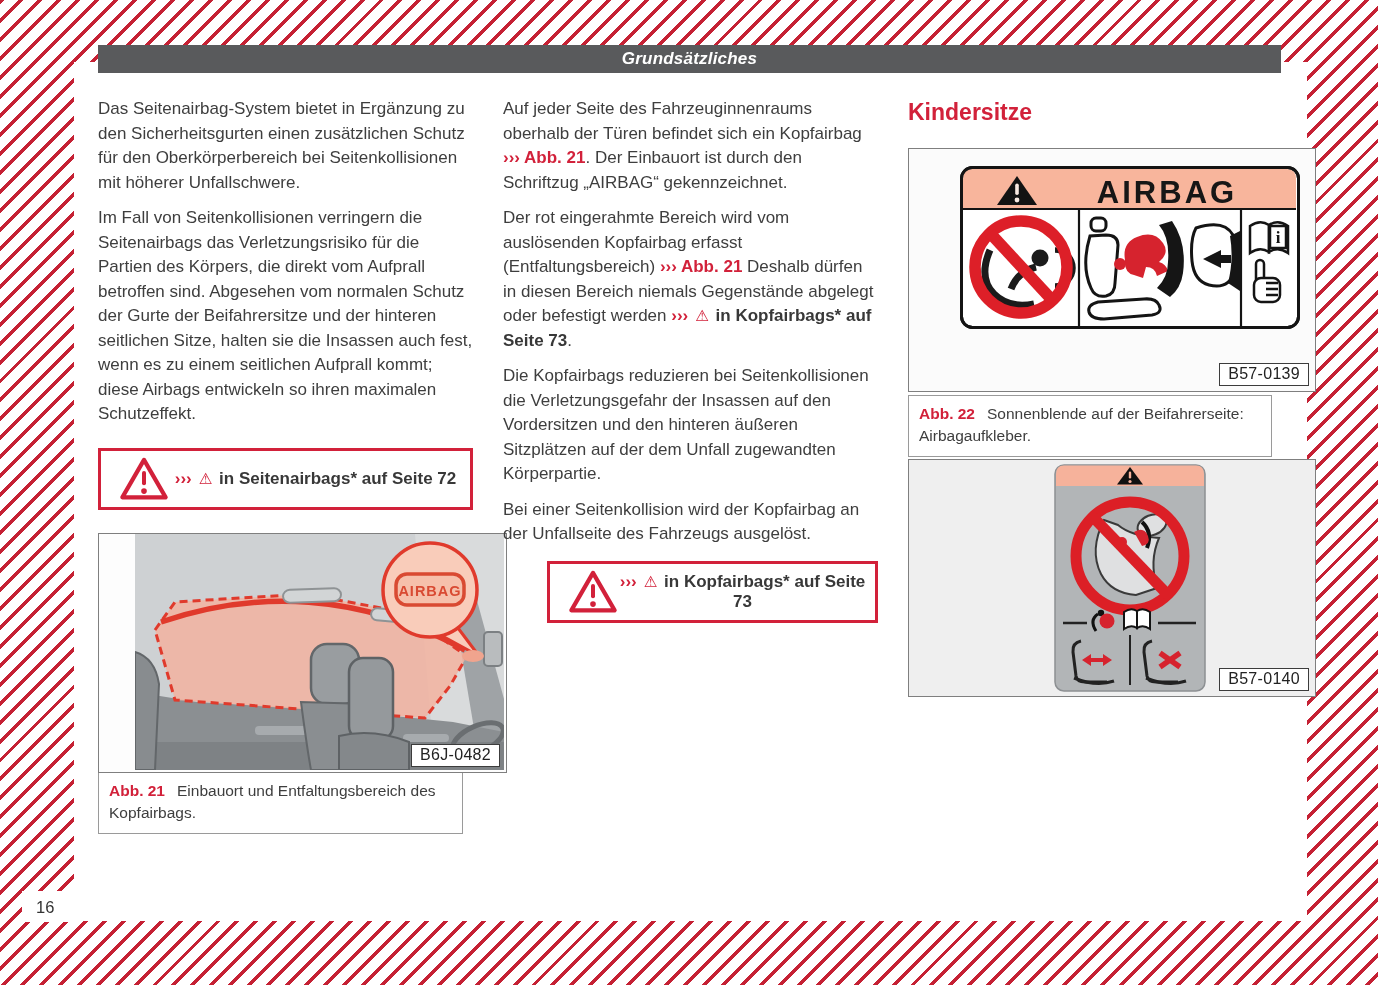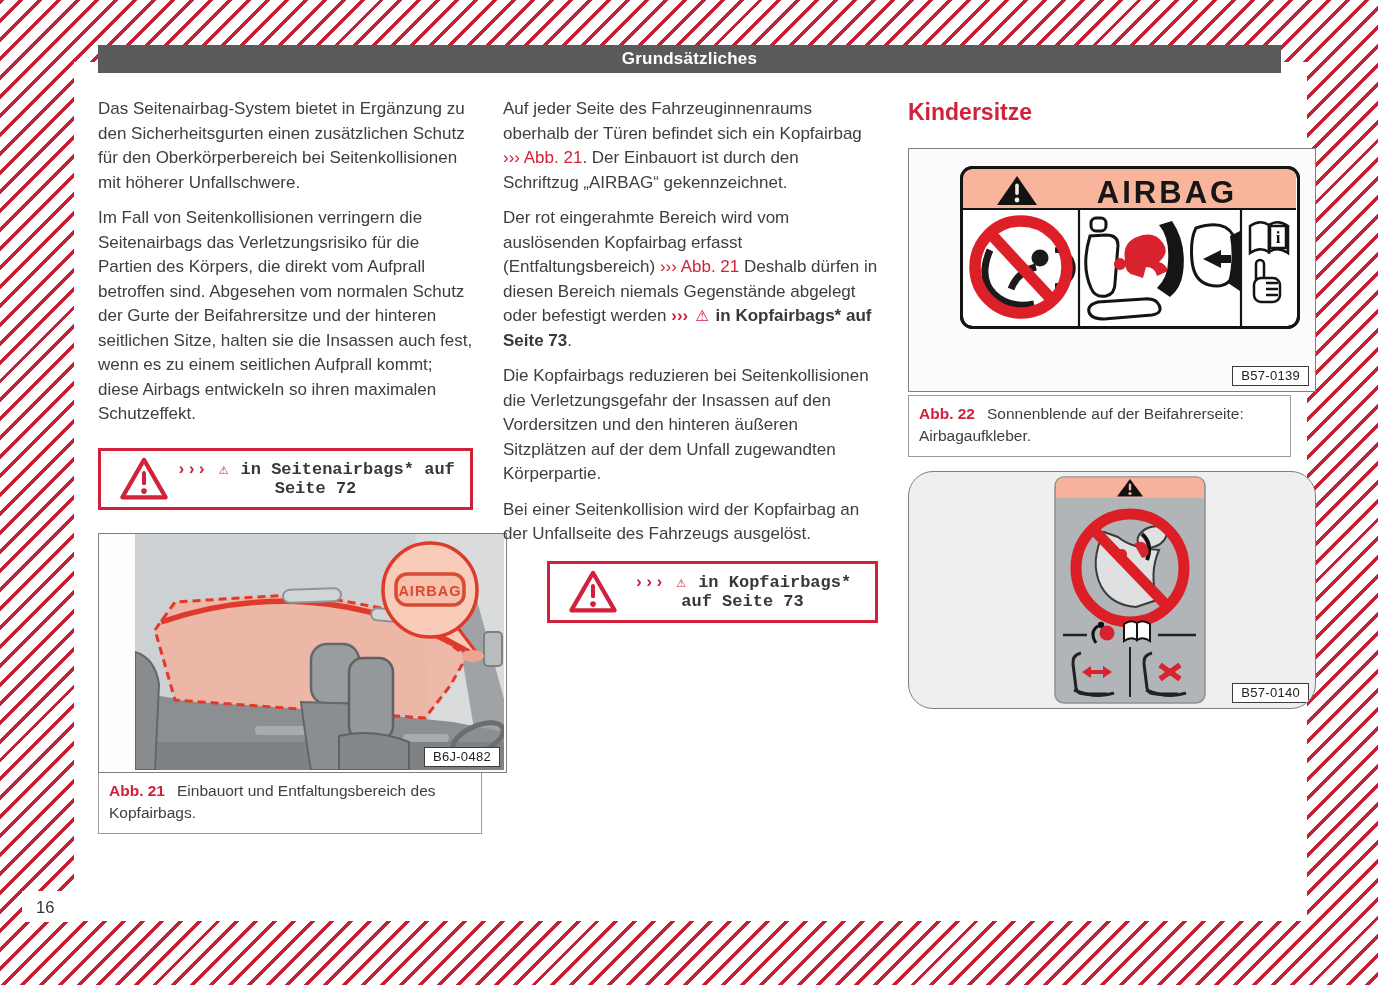--- a/index.html
+++ b/index.html
@@ -12,56 +12,56 @@
   }
   html,body{margin:0;padding:0;}
   body{font-family:"Liberation Sans","DejaVu Sans",sans-serif;color:var(--body-text);}
   .canvas{
     position:relative;width:1378px;height:985px;overflow:hidden;background:#fff;
     background-image:repeating-linear-gradient(135deg,var(--stripe-red) 0px,var(--stripe-red) 3.5px,#ffffff 3.5px,#ffffff 13.4px);
   }
   .page{position:absolute;left:74px;top:62px;width:1233px;height:859px;background:#ffffff;}
   .header-bar{
     position:absolute;left:98px;top:45px;width:1183px;height:28px;background:var(--header-gray);
-    color:#fff;font-size:17px;font-weight:bold;text-align:center;line-height:28px;letter-spacing:.2px;
+    color:#fff;font-size:17px;font-weight:bold;text-align:center;line-height:28px;letter-spacing:.2px;font-style:italic;
   }
   .page-number-tab{position:absolute;left:22px;top:891px;width:52px;height:31px;background:#fff;}
   .page-number{position:absolute;left:36px;top:898px;font-size:16.5px;color:#333;}
   .col{position:absolute;top:97px;}
   .col1{left:98px;width:375px;}
   .col2{left:503px;width:375px;}
   .col3{left:908px;width:373px;top:99px;}
   .para{font-size:17px;line-height:24.5px;margin:0 0 11px 0;}
-  .ref{color:var(--accent-red);font-weight:normal;}
+  .ref{color:var(--accent-red);font-weight:bold;}
   .chev{color:var(--accent-red);font-weight:bold;}
   .warn-inline{color:var(--accent-red);font-weight:bold;font-size:15.5px;padding:0 2px;}
   .bold-dark{font-weight:bold;color:#383838;}
   .warning-box{
     margin-top:21px;border:3px solid var(--accent-red);height:56px;
     display:flex;align-items:center;padding:0 8px;background:#fff;
   }
   .warning-box .tri{flex:0 0 auto;margin-left:10px;}
-  .warning-box .warn-text{flex:1 1 auto;text-align:center;font-size:17px;font-family:Liberation Mono, monospace;}
+  .warning-box .warn-text{flex:1 1 auto;text-align:center;font-size:17px;}
   .section-heading{
     margin-top:27px;font-size:19.5px;font-weight:bold;color:#2d2d2d;
     border-left:3px solid var(--accent-red);border-bottom:2px solid var(--accent-red);
     padding:0 0 8px 9px;line-height:25px;
   }
   .kinder-title{font-size:23px;font-weight:bold;color:var(--accent-red);margin:0 0 23px 0;line-height:26px;}
   .figure-box{position:relative;border:1px solid #7f7f7f;background:#fdfdfd;overflow:hidden;padding-left:36px;}
   .fig21-box{margin-top:23px;width:371px;height:238px;}
   .fig22-box{margin-top:15px;width:370px;height:242px;background:#fbfbfb;}
-  .fig23-box{margin-top:14px;width:370px;height:236px;background:#efefef;border-radius:25px;}
+  .fig23-box{margin-top:2px;width:370px;height:236px;background:#efefef;}
   .fig-code{
     position:absolute;right:6px;bottom:5px;background:#fff;border:1.5px solid #3c3c3c;
-    font-size:13px;color:#222;padding:1px 8px 2px 8px;letter-spacing:.3px;
+    font-size:16px;color:#222;padding:1px 8px 2px 8px;letter-spacing:.3px;
   }
   .caption-box{
     border:1px solid #9a9a9a;background:#fff;margin-top:-1px;
-    padding:7px 23px 9px 10px;font-size:15.5px;line-height:22px;color:#3e3e3e;
+    padding:7px 4px 9px 10px;font-size:15.5px;line-height:22px;color:#3e3e3e;
   }
   .cap21{width:349px;} .cap3{width:348px;margin-top:3px;}
   .caption-label{color:var(--accent-red);font-weight:bold;margin-right:12px;}
   .fig-center{display:flex;justify-content:center;align-items:flex-start;height:100%;}
   .fig22-box .fig-center{padding-top:17px;}
   .fig23-box .fig-center{padding-top:4px;}
 </style>
 </head>
 <body>
 

